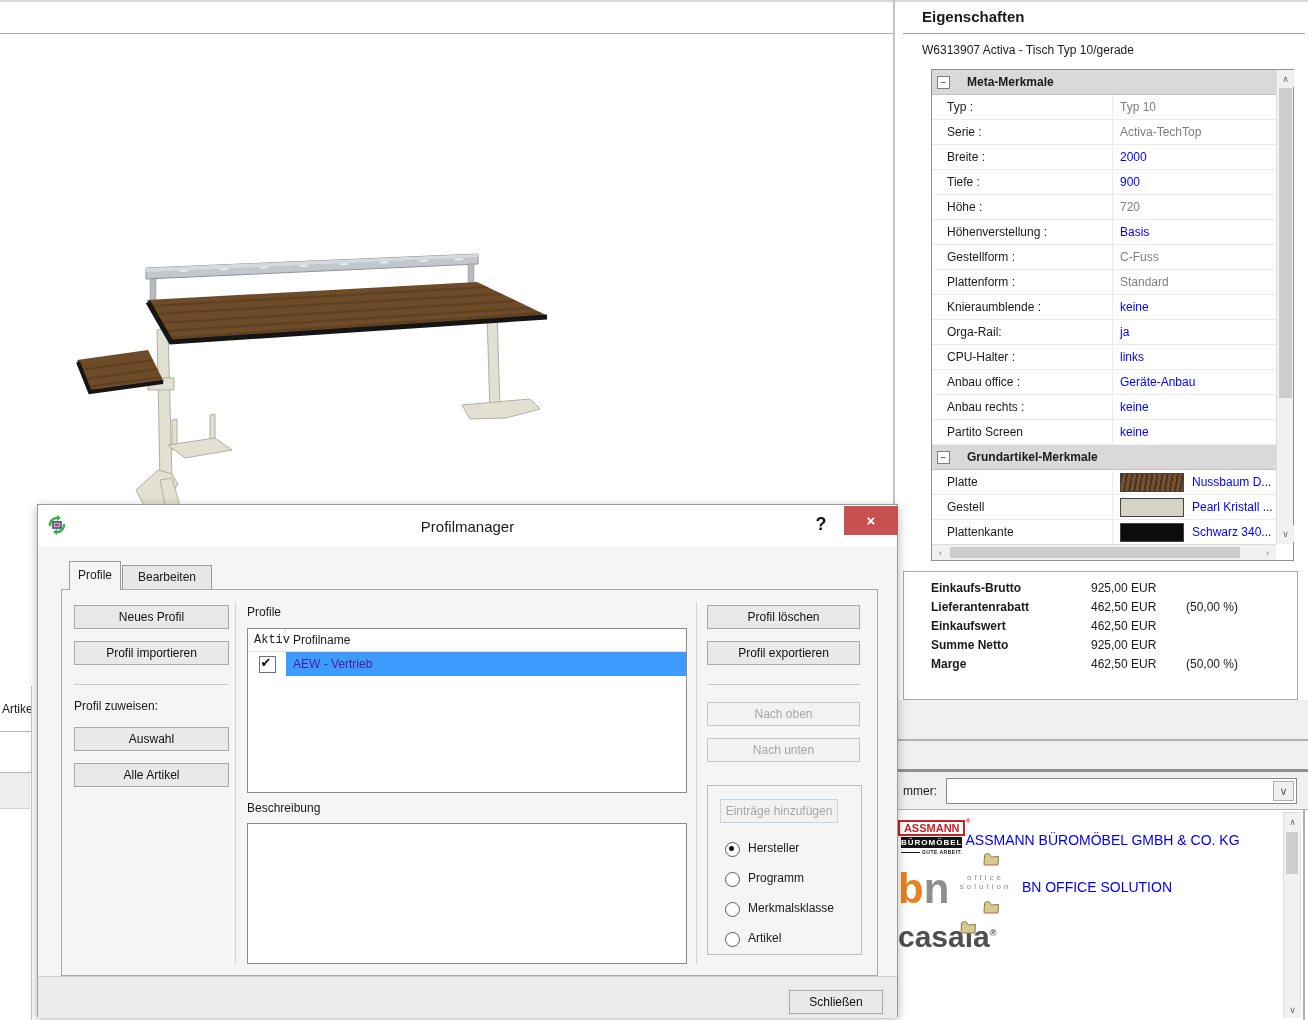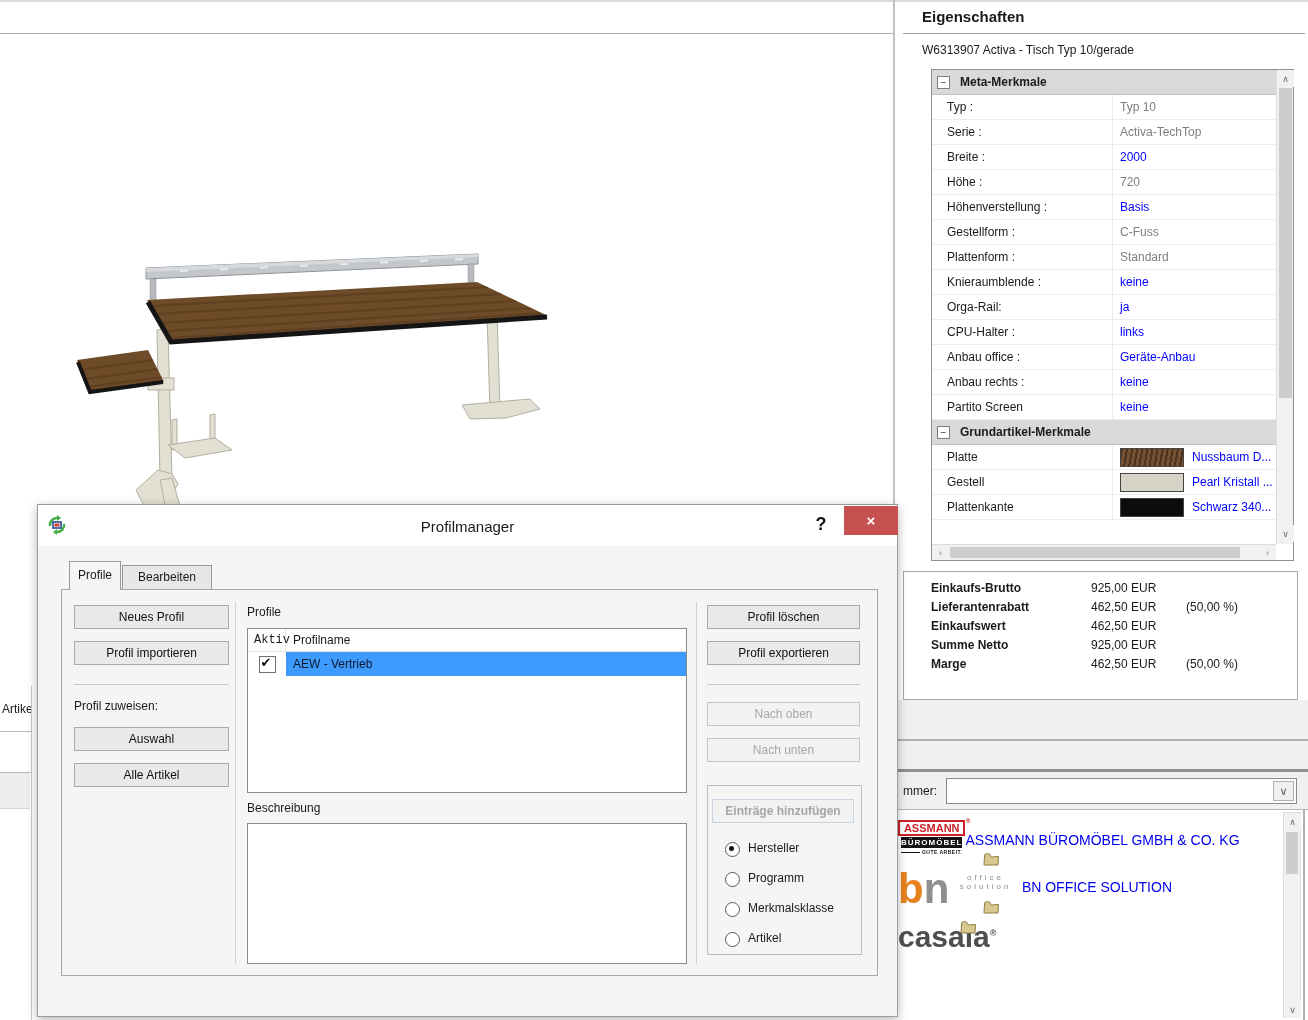--- a/index.html
+++ b/index.html
@@ -5,21 +5,21 @@
   html,body{margin:0;padding:0;background:#fff;}
   #root{position:relative;width:1308px;height:1020px;overflow:hidden;
         font-family:"Liberation Sans",sans-serif;font-size:12px;color:#1a1a1a;background:#fff;}
   .abs{position:absolute;}
   
   .props-title{position:absolute;left:922px;top:8px;font-size:15px;font-weight:bold;}
   .props-sep{position:absolute;left:903px;top:33px;width:402px;height:1px;background:#9f9f9f;}
   .item-header{position:absolute;left:922px;top:43px;font-size:12px;}
   .prop-grid{position:absolute;left:931px;top:69px;width:363px;height:492px;border:1px solid #8f8f8f;background:#fff;box-sizing:border-box;}
   .grid-inner{position:absolute;left:0;top:0;width:344px;height:474px;overflow:hidden;}
-  .sec-header{height:25px;background:#d9d9d9;border-bottom:1px solid #c2c2c2;display:flex;align-items:center;box-sizing:border-box;}
+  .sec-header{height:25px;background:#d9d9d9;border-bottom:1px solid #c2c2c2;display:flex;align-items:center;box-sizing:border-box;gap:7px;}
   .expander{width:11px;height:11px;border:1px solid #7d7d7d;background:#fff;margin-left:5px;display:inline-flex;align-items:center;justify-content:center;font-size:10px;line-height:9px;color:#333;}
   .expander::after{content:"−";}
   .sec-label{font-weight:bold;margin-left:10px;}
   .prow{height:25px;display:flex;align-items:center;border-bottom:1px solid #ececec;box-sizing:border-box;background:#fff;}
   .plabel{width:165px;padding-left:15px;flex:none;}
   .pval{flex:1;border-left:1px solid #ececec;height:100%;display:flex;align-items:center;padding-left:7px;}
   .v-edit{color:var(--editable-value);}
   .v-ro{color:var(--readonly-value);}
   .swatch{width:62px;height:17px;border:1px solid #444;margin-right:8px;flex:none;display:inline-block;}
   .swatch.wood{background-image:repeating-linear-gradient(100deg,rgba(0,0,0,.28) 0 2px,rgba(255,255,255,.06) 2px 5px);}
@@ -77,21 +77,21 @@
   .colsep{position:absolute;height:1px;background:#c9c9c9;}
   .vdiv{position:absolute;top:12px;width:1px;height:362px;background:#d2d2d2;}
   .listbox{position:absolute;left:185px;top:38px;width:440px;height:165px;background:#fff;border:1px solid #8a8a8a;box-sizing:border-box;}
   .lb-head{display:flex;height:22px;border-bottom:1px solid #e0e0e0;align-items:center;}
   .lb-h1{width:38px;padding-left:6px;box-sizing:border-box;border-right:1px solid #e8e8e8;height:100%;display:flex;align-items:center;font-family:Liberation Mono, monospace;}
   .lb-h2{padding-left:7px;}
   .lb-row{display:flex;height:24px;align-items:center;}
   .cbcell{width:38px;display:flex;justify-content:center;flex:none;}
   .checkbox{width:15px;height:15px;border:1px solid #707070;background:#fff;position:relative;}
   .checkbox.checked::after{content:"✔";position:absolute;left:1px;top:-2px;font-size:13px;color:#111;}
-  .lb-sel{flex:1;height:100%;background:var(--selection);color:#0f172a;display:flex;align-items:center;padding-left:7px;}
+  .lb-sel{flex:1;height:100%;background:var(--selection);color:#4c1d95;display:flex;align-items:center;padding-left:7px;}
   .textarea{position:absolute;left:185px;top:233px;width:440px;height:141px;background:#fff;border:1px solid #8a8a8a;box-sizing:border-box;}
   .groupbox{position:absolute;left:645px;top:195px;width:155px;height:170px;border:1px solid #bdbdbd;box-sizing:border-box;}
   .radio{position:absolute;left:17px;width:13px;height:13px;border:1px solid #5a5a5a;border-radius:50%;background:#fff;}
   .radio.sel::after{content:"";position:absolute;left:3px;top:3px;width:5px;height:5px;border-radius:50%;background:#111;}
   .radio-label{position:absolute;left:40px;font-size:12px;}
   .dlg-bottom{position:absolute;left:0;top:471px;width:100%;height:42px;background:#ebebeb;border-top:1px solid #cfcfcf;box-sizing:border-box;}
   
   .desk-wrap{position:absolute;left:40px;top:228px;}
   .wood{fill:var(--wood);} .frame{fill:var(--frame);stroke:var(--frame-edge);stroke-width:1;}
   .rail{fill:var(--rail);stroke:#8f9296;stroke-width:1;} .rail-top{fill:#d7dadd;stroke:none;}
@@ -192,20 +192,26 @@
         <div class="prow">
           <span class="plabel">Serie :</span>
           <span class="pval">
             <span class="v-ro">Activa-TechTop</span>
           </span>
         </div>
         <div class="prow">
           <span class="plabel">Breite :</span>
           <span class="pval">
             <span class="v-edit">2000</span>
+          </span>
+        </div>
+        <div class="prow">
+          <span class="plabel">Tiefe :</span>
+          <span class="pval">
+            <span class="v-edit">900</span>
           </span>
         </div>
         <div class="prow">
           <span class="plabel">Höhe :</span>
           <span class="pval">
             <span class="v-ro">720</span>
           </span>
         </div>
         <div class="prow">
           <span class="plabel">Höhenverstellung :</span>
@@ -431,27 +437,30 @@
       <div class="textarea"><span></span></div>
       <div class="vdiv" style="left:634px;"></div>
 
       <div class="btn" style="left:645px;top:15px;width:153px;">Profil löschen</div>
       <div class="btn" style="left:645px;top:51px;width:153px;">Profil exportieren</div>
       <div class="colsep" style="left:645px;top:94px;width:153px;"></div>
       <div class="btn disabled" style="left:645px;top:112px;width:153px;">Nach oben</div>
       <div class="btn disabled" style="left:645px;top:148px;width:153px;">Nach unten</div>
 
       <div class="groupbox">
-        <div class="btn disabled" style="left:4px;top:13px;width:142px;border-color:#c9d4e2;font-weight:bold;">Einträge hinzufügen</div>
+        <div class="btn disabled" style="left:12px;top:13px;width:118px;border-color:#c9d4e2;">Einträge hinzufügen</div>
         <span class="radio sel" style="top:56px;"></span>
         <span class="radio-label" style="top:55px;">Hersteller</span>
         <span class="radio" style="top:86px;"></span>
         <span class="radio-label" style="top:85px;">Programm</span>
         <span class="radio" style="top:116px;"></span>
         <span class="radio-label" style="top:115px;">Merkmalsklasse</span>
         <span class="radio" style="top:146px;"></span>
         <span class="radio-label" style="top:145px;">Artikel</span>
       </div>
     </div>
 
+    <div class="dlg-bottom">
+      <div class="btn" style="left:751px;top:13px;width:94px;">Schließen</div>
+    </div>
   </div>
 
 </div>
 
 </body></html>

